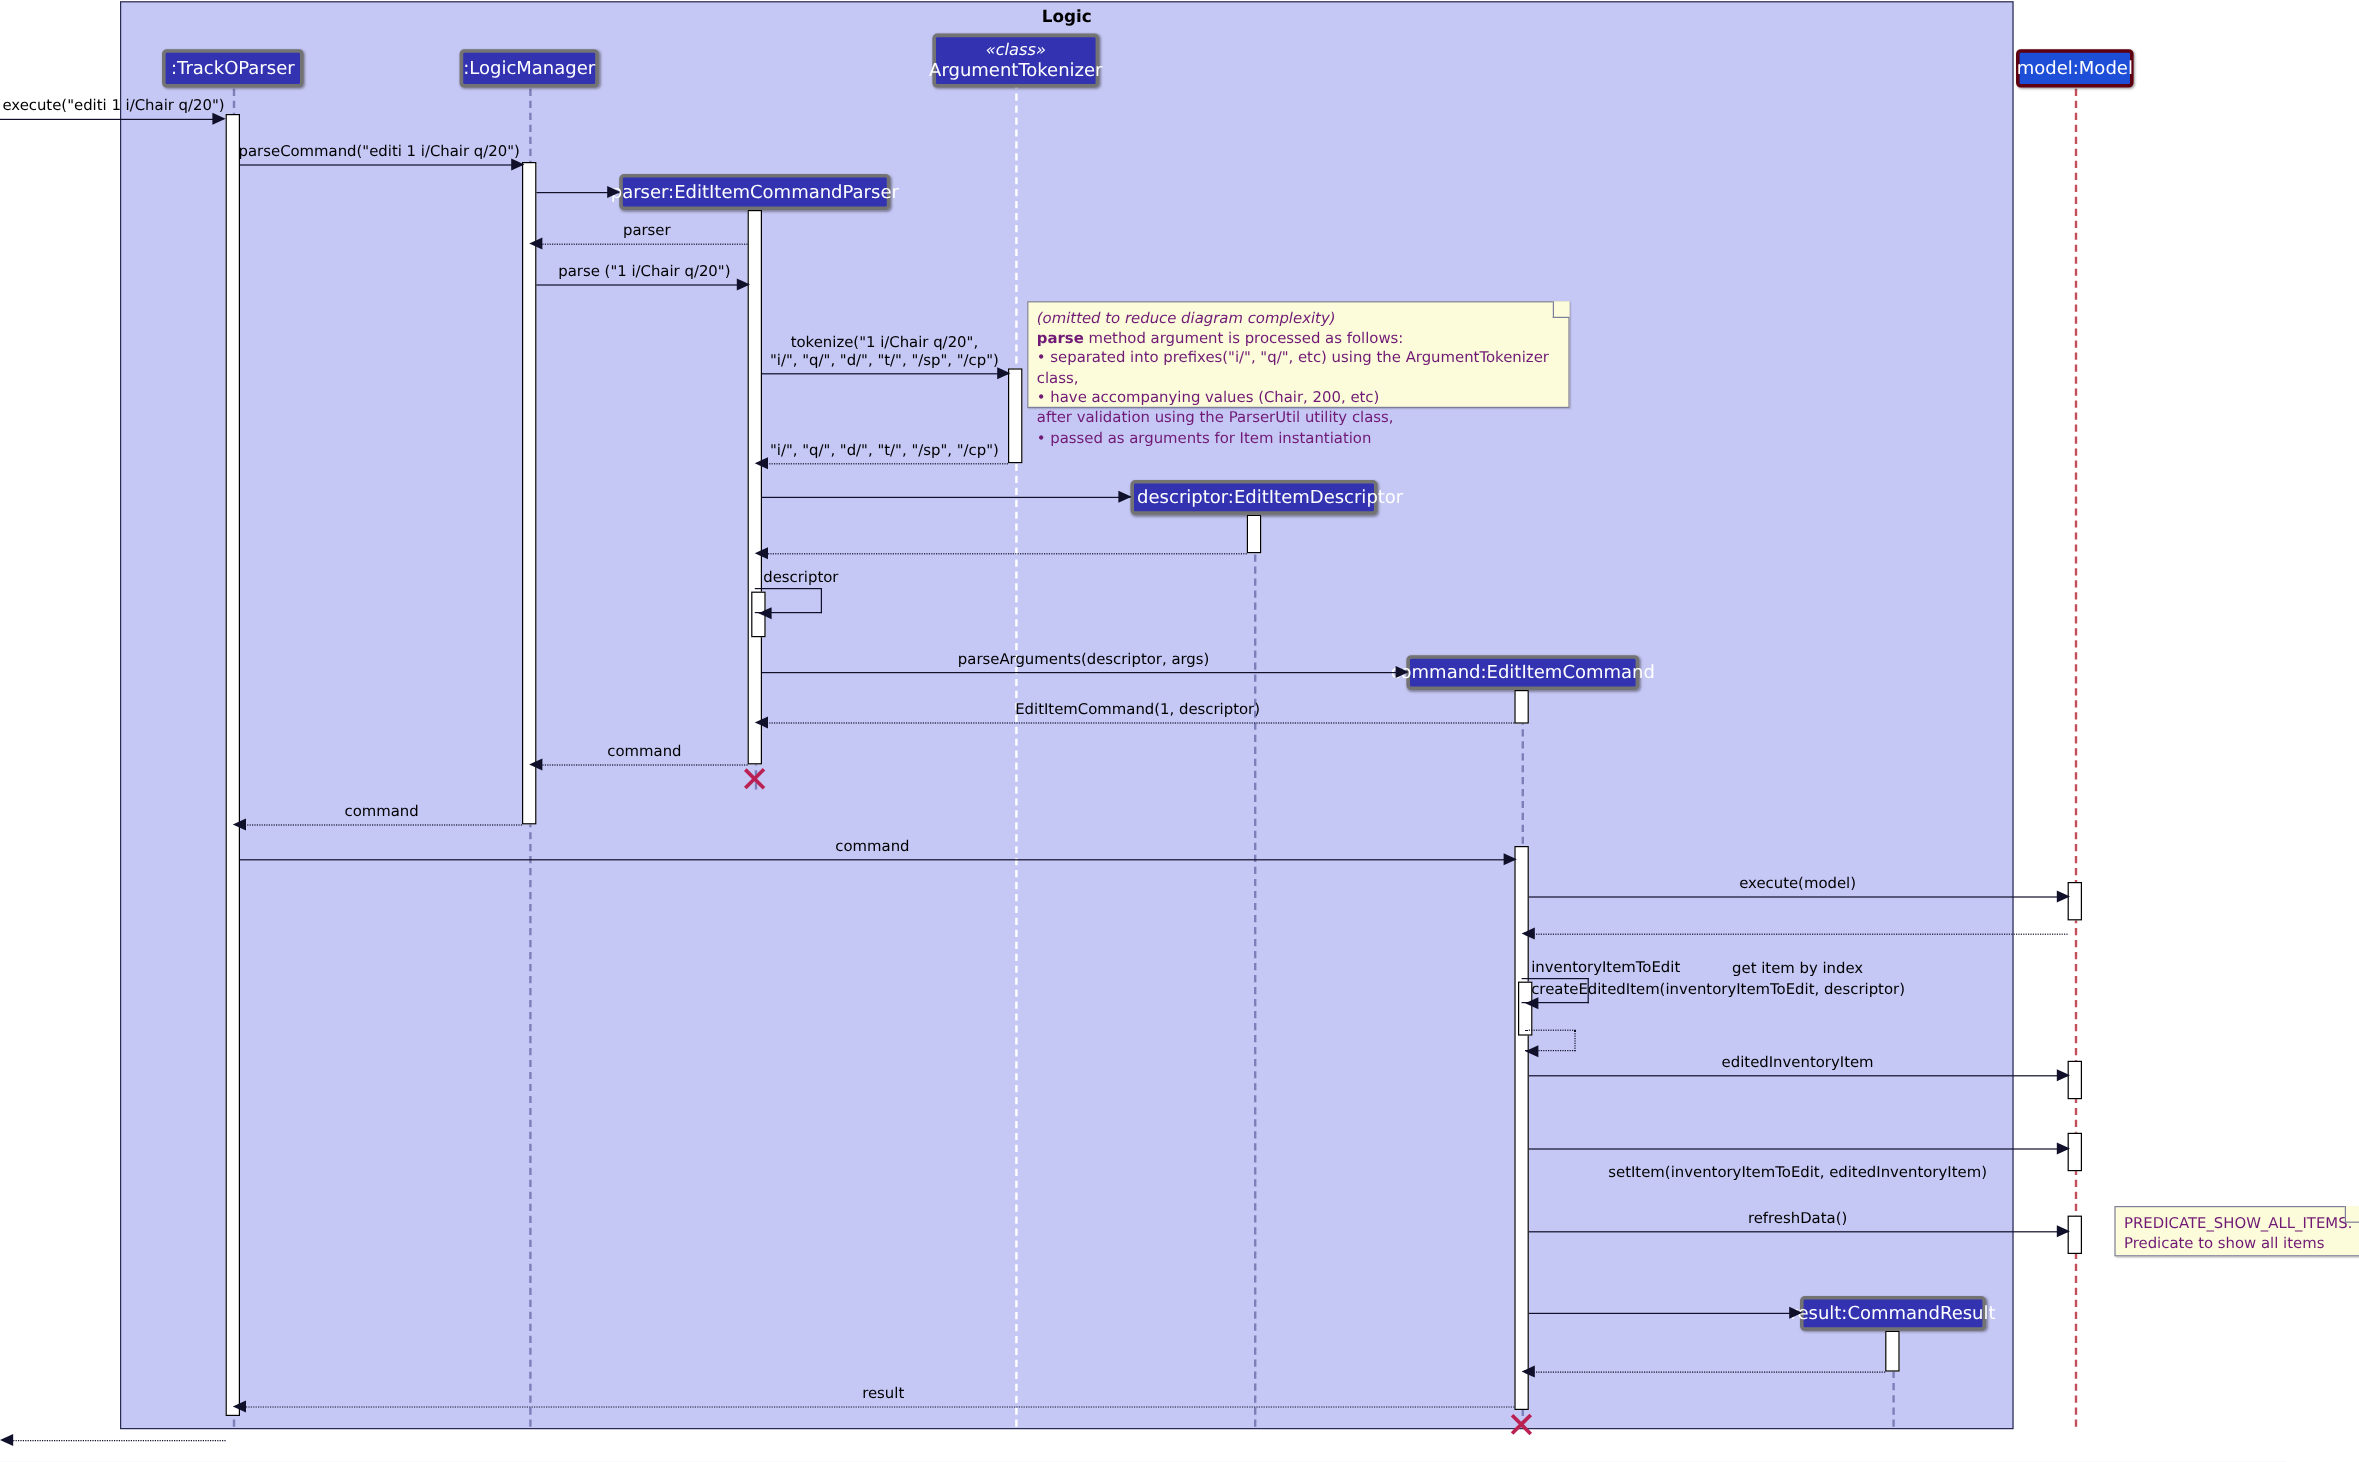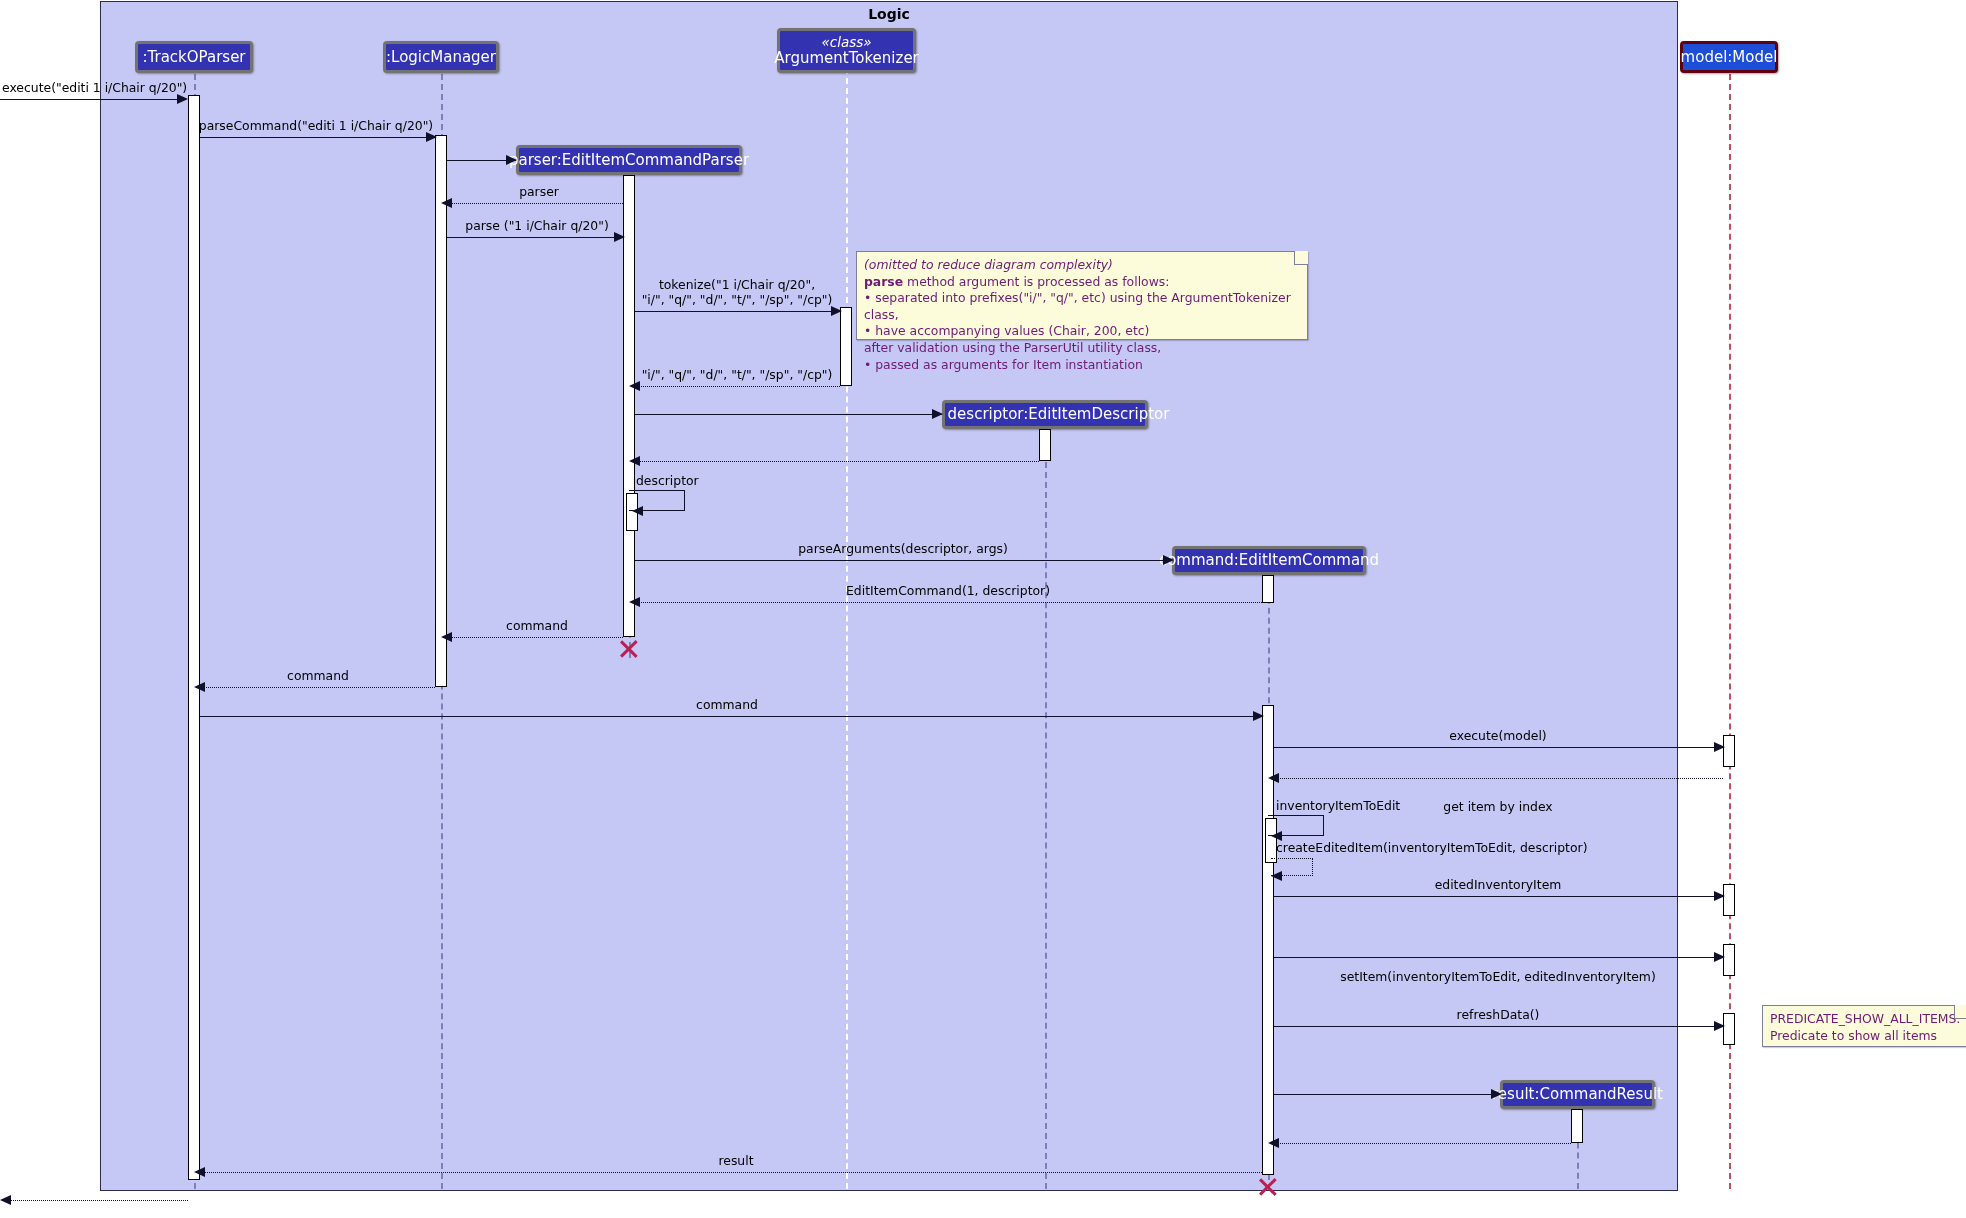--- a/index.html
+++ b/index.html
@@ -198,21 +198,21 @@
   <div class="msg ret" style="left:1274px;top:778px;width:449px;"></div>
   <div class="arrow l" style="left:1268px;top:773px;"></div>
   <div class="lbl c" style="left:1498px;top:759px;margin-top:40px;">get item by index</div>
 
   <div class="self" style="left:1268px;top:815px;width:56px;height:21px;"></div>
   <div class="arrow l" style="left:1271px;top:831px;"></div>
   <div class="lbl" style="left:1276px;top:798px;">inventoryItemToEdit</div>
 
   <div class="self ret" style="left:1271px;top:858px;width:42px;height:18px;"></div>
   <div class="arrow l" style="left:1271px;top:871px;"></div>
-  <div class="lbl" style="left:1276px;top:840px;">createEditedItem(inventoryItemToEdit, descriptor)</div>
+  <div class="lbl" style="left:1276px;top:816px;">createEditedItem(inventoryItemToEdit, descriptor)</div>
 
   <div class="msg" style="left:1274px;top:896px;width:449px;"></div>
   <div class="arrow r" style="left:1714px;top:891px;"></div>
   <div class="lbl c" style="left:1498px;top:877px;">editedInventoryItem</div>
 
   <div class="msg" style="left:1274px;top:957px;width:449px;"></div>
   <div class="arrow r" style="left:1714px;top:952px;"></div>
   <div class="lbl c" style="left:1498px;top:938px;margin-top:31px;">setItem(inventoryItemToEdit, editedInventoryItem)</div>
 
   <div class="msg" style="left:1274px;top:1026px;width:449px;"></div>

